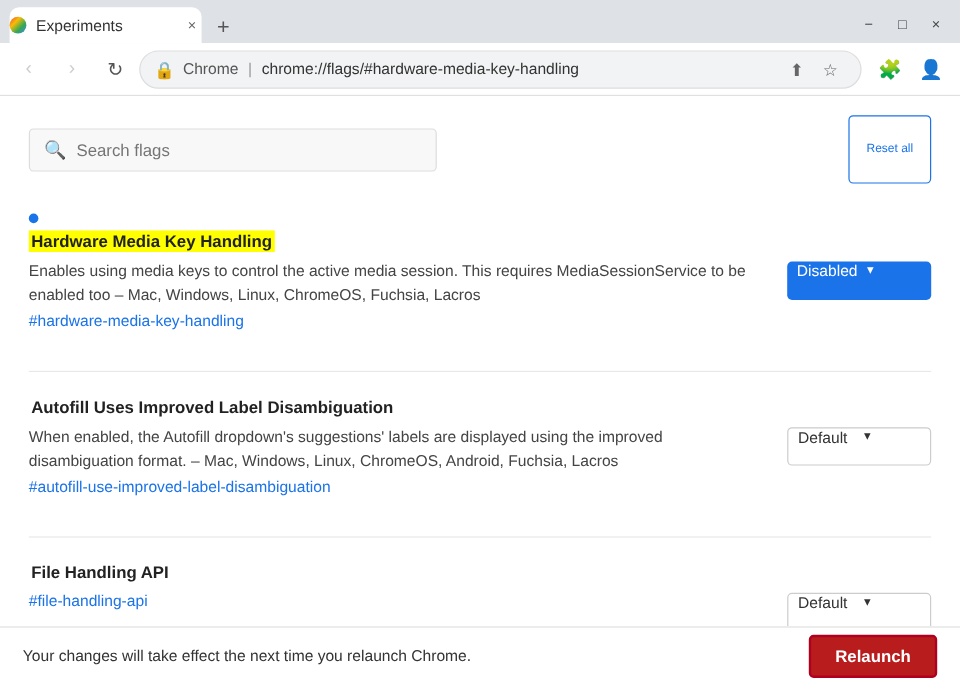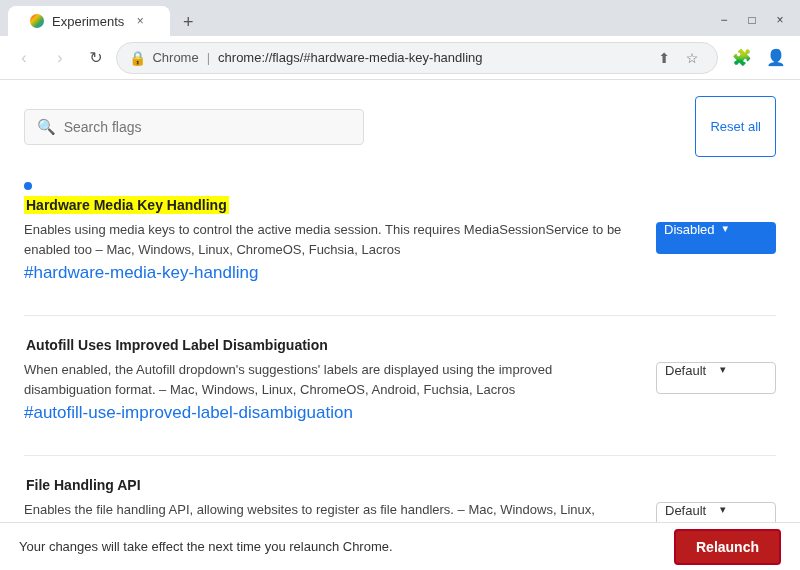--- a/index.html
+++ b/index.html
@@ -10,21 +10,21 @@
       background: #dee1e6;
       height: 36px;
       display: flex;
       align-items: flex-end;
       padding: 0 8px;
       user-select: none;
     }
     .tab {
       background: #fff;
       border-radius: 8px 8px 0 0;
-      padding: 0 22px;
+      padding: 0 0;
       height: 30px;
       display: flex;
       align-items: center;
       gap: 8px;
       font-size: 13px;
       color: #333;
       min-width: 160px;
       max-width: 220px;
       position: relative;
     }
@@ -134,21 +134,21 @@
     }
     .search-box input {
       border: none; background: none; outline: none; font-size: 14px; color: #333; flex: 1;
     }
     .reset-btn {
       border: 1px solid #1a73e8;
       color: #1a73e8;
       background: #fff;
       border-radius: 4px;
       padding: 22px 14px;
-      font-size: 13px;
+      font-size: 10px;
       cursor: pointer;
     }
 
     
     .content::-webkit-scrollbar { width: 8px; }
     .content::-webkit-scrollbar-track { background: #f0f0f0; }
     .content::-webkit-scrollbar-thumb { background: #bbb; border-radius: 4px; }
 
     
     .flag-item {
@@ -188,21 +188,21 @@
     .flag-desc-col {
       flex: 1;
     }
     .flag-desc {
       font-size: 13px;
       color: #444;
       line-height: 1.5;
       margin-bottom: 4px;
     }
     .flag-link {
-      font-size: 17px;
+      font-size: 13px;
       color: #1a73e8;
       text-decoration: none;
       cursor: pointer;
     }
     .flag-control {
       flex-shrink: 0;
       margin-top: 2px;
     }
 
     
@@ -352,21 +352,20 @@
   </div>
 
   <hr class="flag-divider">
 
   <div class="flag-item">
     <div class="flag-title-row">
       <span class="flag-title no-highlight">File Handling API</span>
     </div>
     <div class="flag-body">
       <div class="flag-desc-col">
-        <p class="flag-desc">Enables the file handling API, allowing websites to register as file handlers. – Mac, Windows, Linux, ChromeOS, Fuchsia, Lacros</p>
         <a class="flag-link">#file-handling-api</a>
       </div>
       <div class="flag-control">
         <div class="flag-dropdown">
           <span>Default</span>
           <span class="chevron">▾</span>
         </div>
       </div>
     </div>
   </div>

